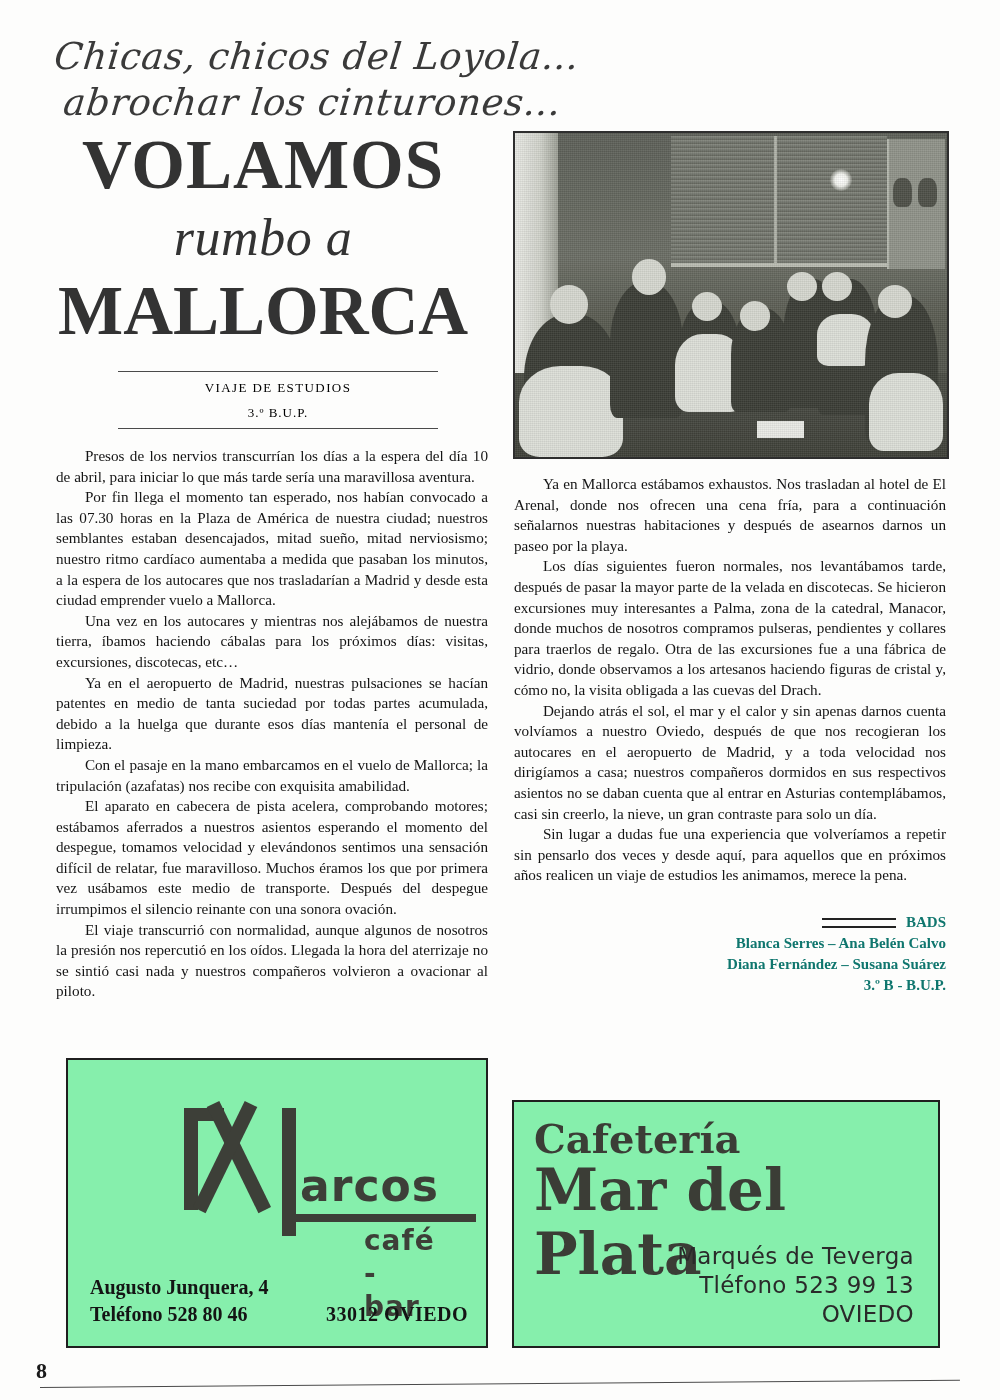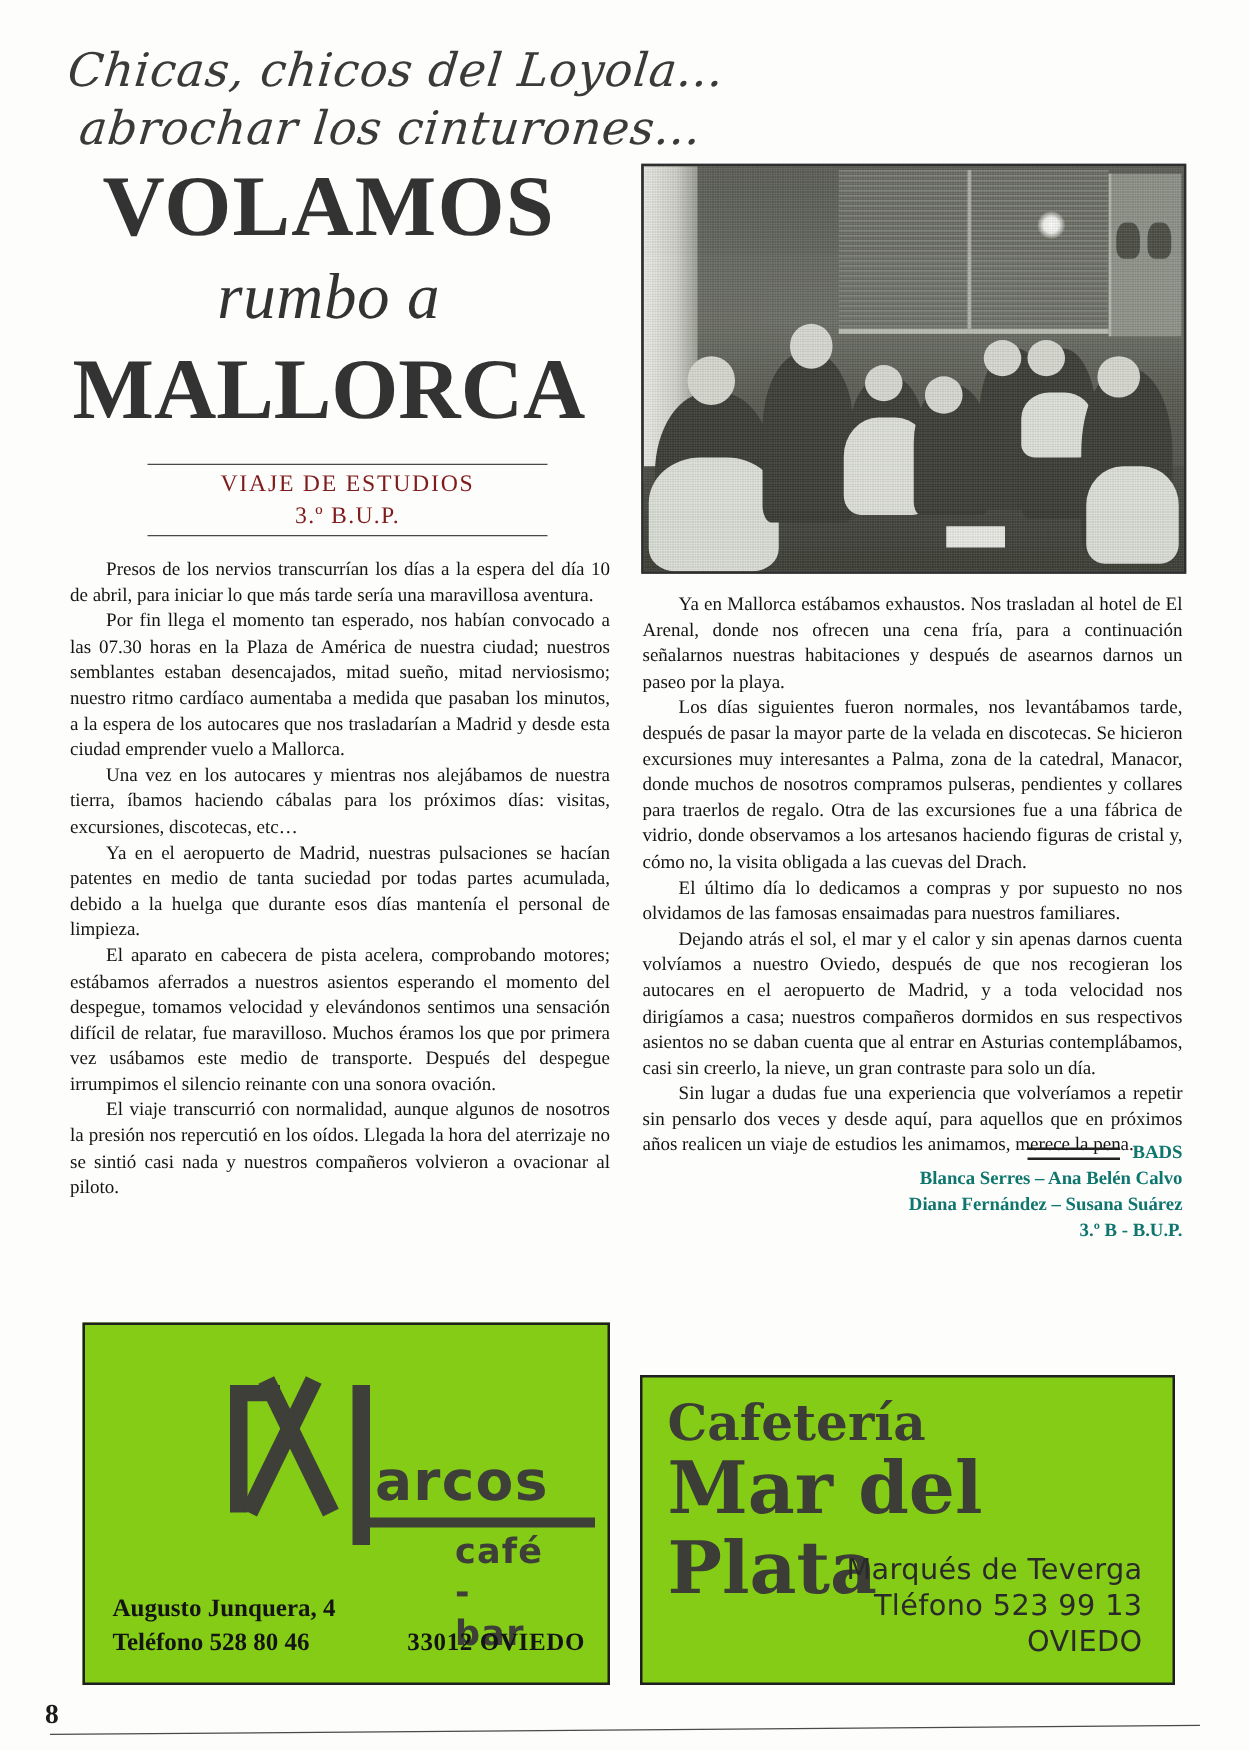--- a/index.html
+++ b/index.html
@@ -67,24 +67,24 @@
   }
   .subrule-top { top: 371px; }
   .subrule-bot { top: 428px; }
   .subtitle {
     position: absolute;
     left: 118px;
     top: 375px;
     width: 320px;
     text-align: center;
     font-family: "Liberation Serif", "DejaVu Serif", serif;
-    font-size: 19px;
+    font-size: 13px;
     line-height: 25px;
     letter-spacing: 1.4px;
-    color: #7f1d1d;
+    color: #000000;
   }
   .subtitle .sb2 { display: block; letter-spacing: 1px; }
 
   
   .photo {
     position: absolute;
     left: 513px;
     top: 131px;
     width: 432px;
     height: 324px;
@@ -213,21 +213,21 @@
     height: 6px;
     border-top: 2px solid #222;
     border-bottom: 2px solid #222;
   }
   .byline .bl-line { display: block; }
 
   
   .ad {
     position: absolute;
     border: 2.5px solid #1f1f1f;
-    background: #84cc16;
+    background: #86efac;
     box-sizing: border-box;
   }
   .ad-marcos {
     left: 66px; top: 1058px;
     width: 422px; height: 290px;
   }
   .ad-plata {
     left: 512px; top: 1100px;
     width: 428px; height: 248px;
   }
@@ -414,27 +414,27 @@
 
       <div class="ph-grain"></div>
     </div>
   </div>
 
   <div class="col col-left">
       <p>Presos de los nervios transcurrían los días a la espera del día 10 de abril, para iniciar lo que más tarde sería una maravillosa aventura.</p>
       <p>Por fin llega el momento tan esperado, nos habían convocado a las 07.30 horas en la Plaza de América de nuestra ciudad; nuestros semblantes estaban desencajados, mitad sueño, mitad nerviosismo; nuestro ritmo cardíaco aumentaba a medida que pasaban los minutos, a la espera de los autocares que nos trasladarían a Madrid y desde esta ciudad emprender vuelo a Mallorca.</p>
       <p>Una vez en los autocares y mientras nos alejábamos de nuestra tierra, íbamos haciendo cábalas para los próximos días: visitas, excursiones, discotecas, etc…</p>
       <p>Ya en el aeropuerto de Madrid, nuestras pulsaciones se hacían patentes en medio de tanta suciedad por todas partes acumulada, debido a la huelga que durante esos días mantenía el personal de limpieza.</p>
+      <p>Con el pasaje en la mano embarcamos en el vuelo de Mallorca; la tripulación (azafatas) nos recibe con exquisita amabilidad.</p>
       <p>El aparato en cabecera de pista acelera, comprobando motores; estábamos aferrados a nuestros asientos esperando el momento del despegue, tomamos velocidad y elevándonos sentimos una sensación difícil de relatar, fue maravilloso. Muchos éramos los que por primera vez usábamos este medio de transporte. Después del despegue irrumpimos el silencio reinante con una sonora ovación.</p>
       <p>El viaje transcurrió con normalidad, aunque algunos de nosotros la presión nos repercutió en los oídos. Llegada la hora del aterrizaje no se sintió casi nada y nuestros compañeros volvieron a ovacionar al piloto.</p>
     </div>
   <div class="col col-right">
       <p>Ya en Mallorca estábamos exhaustos. Nos trasladan al hotel de El Arenal, donde nos ofrecen una cena fría, para a continuación señalarnos nuestras habitaciones y después de asearnos darnos un paseo por la playa.</p>
       <p>Los días siguientes fueron normales, nos levantábamos tarde, después de pasar la mayor parte de la velada en discotecas. Se hicieron excursiones muy interesantes a Palma, zona de la catedral, Manacor, donde muchos de nosotros compramos pulseras, pendientes y collares para traerlos de regalo. Otra de las excursiones fue a una fábrica de vidrio, donde observamos a los artesanos haciendo figuras de cristal y, cómo no, la visita obligada a las cuevas del Drach.</p>
-      <p>El último día lo dedicamos a compras y por supuesto no nos olvidamos de las famosas ensaimadas para nuestros familiares.</p>
       <p>Dejando atrás el sol, el mar y el calor y sin apenas darnos cuenta volvíamos a nuestro Oviedo, después de que nos recogieran los autocares en el aeropuerto de Madrid, y a toda velocidad nos dirigíamos a casa; nuestros compañeros dormidos en sus respectivos asientos no se daban cuenta que al entrar en Asturias contemplábamos, casi sin creerlo, la nieve, un gran contraste para solo un día.</p>
       <p>Sin lugar a dudas fue una experiencia que volveríamos a repetir sin pensarlo dos veces y desde aquí, para aquellos que en próximos años realicen un viaje de estudios les animamos, merece la pena.</p>
     </div>
 
   <div class="byline">
     <div class="byline-top">
       <span class="byline-rule"></span>
       <span>BADS</span>
     </div>
     <span class="bl-line">Blanca Serres – Ana Belén Calvo</span>

